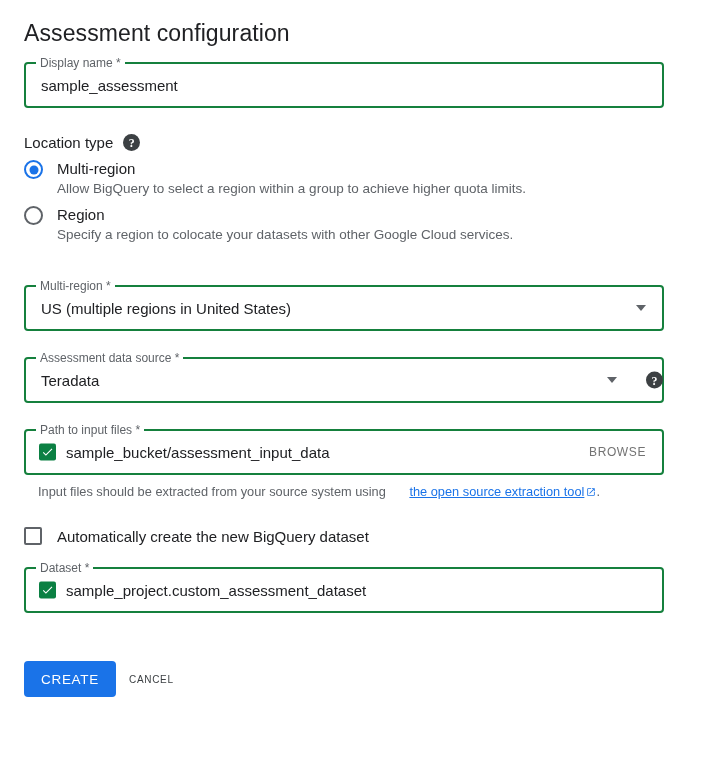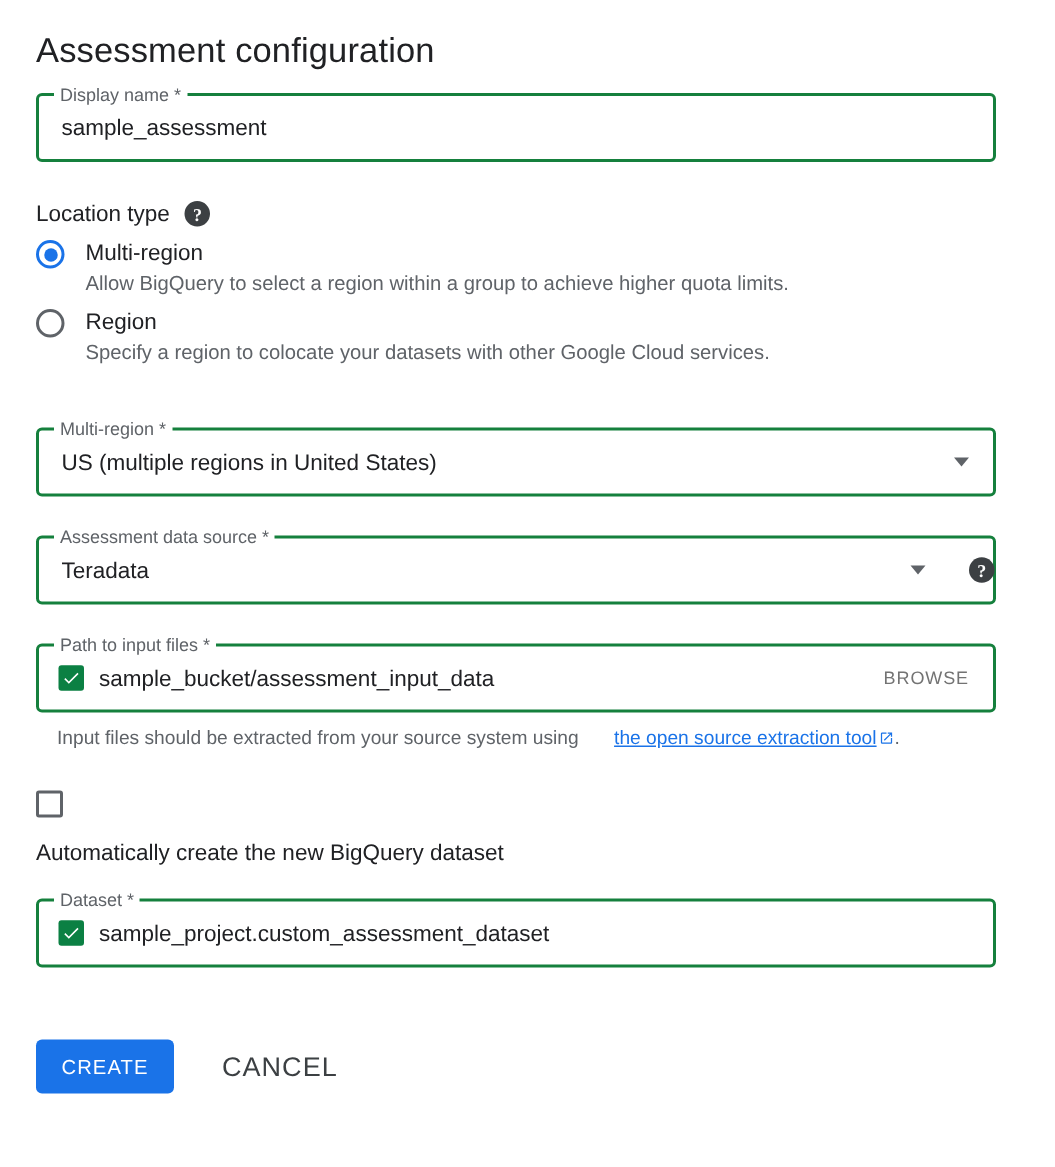--- a/index.html
+++ b/index.html
@@ -198,64 +198,63 @@
     height: 10px;
     margin-left: 2px;
     position: relative;
     vertical-align: -1px;
   }
   .ext-icon svg { display:block; }
 
   
   .check-row {
     display: flex;
-    align-items: flex-start;
+    align-items: center;
     gap: 15px;
     margin-top: 26px;
-    flex-direction: column;
   }
   .checkbox {
     width: 18px;
     height: 18px;
     border: 2px solid #5f6368;
     border-radius: 2px;
     box-sizing: border-box;
     cursor: pointer;
     flex: none;
   }
   .check-label {
     font-size: 15px;
     color: #202124;
   }
 
   
   .actions {
     display: flex;
     align-items: flex-start;
-    gap: 24px;
+    gap: 5px;
     margin-top: 48px;
   }
   .btn-primary {
     background: #1a73e8;
     color: #fff;
     border: none;
     border-radius: 4px;
     height: 36px;
     padding: 0 17px;
     font-size: 13.5px;
     font-weight: 500;
     letter-spacing: 0.7px;
     cursor: pointer;
     font-family: inherit;
   }
   .btn-text {
     background: none;
     border: none;
     color: #3c4043;
-    font-size: 18px;
+    font-size: 10px;
     font-weight: 500;
     letter-spacing: 0.7px;
     cursor: pointer;
     padding: 0 8px;
     height: 36px;
     font-family: inherit;
   }
 
   .mt-30 { margin-top: 40px; }
   .mt-26 { margin-top: 26px; }

